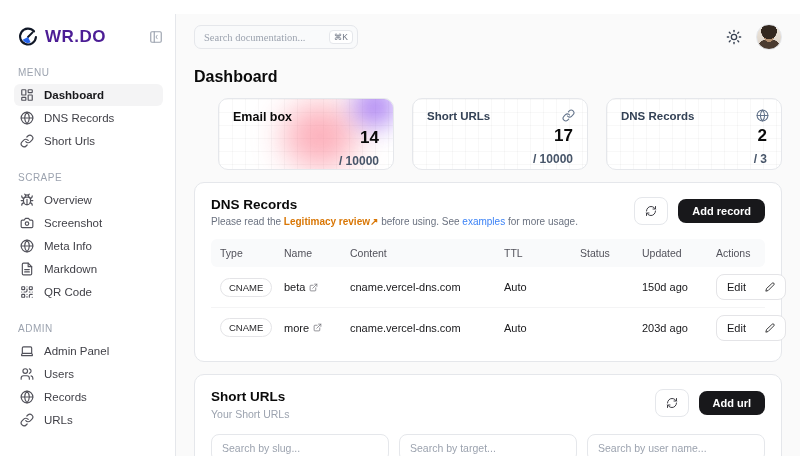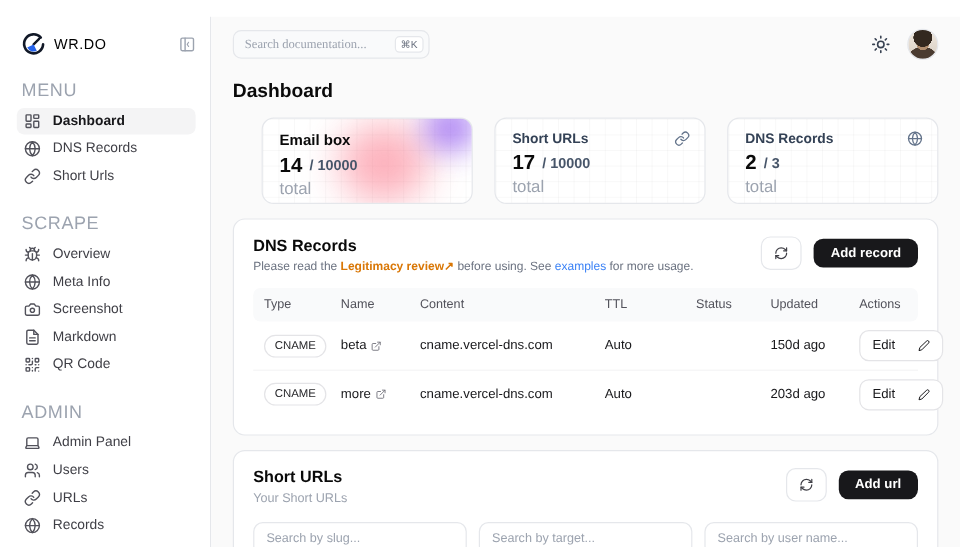--- a/index.html
+++ b/index.html
@@ -5,23 +5,23 @@
   * { margin:0; padding:0; box-sizing:border-box; }
   html,body { width:800px; height:456px; overflow:hidden; background:#ffffff;
     font-family:"Liberation Sans", sans-serif; color:#18181b; }
   .app { display:flex; margin-top:14px; height:442px; }
 
   
   .sidebar { width:176px; flex:0 0 176px; background:#fff; border-right:1px solid #e5e7eb;
     padding:13px 12px 0 14px; }
   .logo-row { display:flex; align-items:center; gap:7px; padding-left:4px; }
   .logo-mark { width:20px; height:20px; }
-  .brand { font-size:12px; font-weight:400; letter-spacing:.5px; color:#000000; }
+  .brand { font-size:17px; font-weight:700; letter-spacing:.5px; color:#4c1d95; }
   .collapse-btn { margin-left:auto; color:#9ca3af; display:flex; cursor:pointer; }
-  .section-label { font-size:15px; color:#9ca3af; letter-spacing:.5px; margin:20px 0 6px 4px; }
+  .section-label { font-size:10px; color:#9ca3af; letter-spacing:.5px; margin:20px 0 6px 4px; }
   .nav-item { display:flex; align-items:center; gap:10px; height:22px; padding:0 6px;
     border-radius:6px; font-size:11.5px; color:#3f3f46; cursor:pointer; margin-bottom:1px; }
   .nav-item.active { background:#f4f4f5; color:#18181b; font-weight:600; }
   .nav-item .icon { width:14px; height:14px; color:#52525b; flex:0 0 14px; }
 
   .icon { display:inline-block; }
   .icon svg, svg.icon { width:100%; height:100%; display:block; }
 
   
   .main { flex:1; background:#fafafa; display:flex; flex-direction:column; overflow:hidden; }
@@ -48,21 +48,21 @@
   
   .stats { display:flex; gap:18px;padding-left:24px; }
   .stat-card { flex:1; height:72px; background:#fff; border:1px solid #e5e7eb; border-radius:10px;
     padding:11px 14px; position:relative; overflow:hidden;
     background-image:
       linear-gradient(rgba(0,0,0,.028) 1px, transparent 1px),
       linear-gradient(90deg, rgba(0,0,0,.028) 1px, transparent 1px);
     background-size:13px 13px; background-color:#fff; }
   .stat-title-lg { font-size:12.5px; font-weight:800; color:#0a0a0a; position:relative; z-index:2; }
   .stat-title-sm { font-size:11.5px; font-weight:600; color:#334155; position:relative; z-index:2; }
-  .stat-value-row { display:flex; align-items:center; gap:6px; margin-top:4px; position:relative; z-index:2; }
+  .stat-value-row { display:flex; align-items:flex-end; gap:6px; margin-top:4px; position:relative; z-index:2;flex-direction:column; }
   .stat-value { font-size:17px; font-weight:800; color:#0a0a0a; }
   .stat-limit { font-size:12px; font-weight:600; color:#475569; }
   .stat-caption { font-size:14px; color:#9ca3af; margin-top:1px; position:relative; z-index:2; }
   .stat-icon { position:absolute; top:10px; right:12px; width:13px; height:13px; color:#64748b; z-index:2; }
   .blob-pink { position:absolute; width:74px; height:66px; right:36px; top:4px; border-radius:50%;
     background:#fb7185; opacity:.55; filter:blur(16px); z-index:1; }
   .blob-purple { position:absolute; width:44px; height:40px; right:-4px; top:-12px; border-radius:50%;
     background:#7c3aed; opacity:.6; filter:blur(12px); z-index:1; }
 
   
@@ -266,36 +266,36 @@
       <span class="icon">
           <svg viewBox="0 0 24 24">
             <use href="#i-bug"></use>
           </svg>
         </span>
       <span>Overview</span>
     </div>
     <div class="nav-item">
       <span class="icon">
           <svg viewBox="0 0 24 24">
+            <use href="#i-camera"></use>
+          </svg>
+        </span>
+      <span>Screenshot</span>
+    </div>
+    <div class="nav-item">
+      <span class="icon">
+          <svg viewBox="0 0 24 24">
             <use href="#i-globe"></use>
           </svg>
         </span>
       <span>Meta Info</span>
     </div>
     <div class="nav-item">
       <span class="icon">
           <svg viewBox="0 0 24 24">
-            <use href="#i-camera"></use>
-          </svg>
-        </span>
-      <span>Screenshot</span>
-    </div>
-    <div class="nav-item">
-      <span class="icon">
-          <svg viewBox="0 0 24 24">
             <use href="#i-file"></use>
           </svg>
         </span>
       <span>Markdown</span>
     </div>
     <div class="nav-item">
       <span class="icon">
           <svg viewBox="0 0 24 24">
             <use href="#i-qr"></use>
           </svg>
@@ -316,32 +316,32 @@
       <span class="icon">
           <svg viewBox="0 0 24 24">
             <use href="#i-users"></use>
           </svg>
         </span>
       <span>Users</span>
     </div>
     <div class="nav-item">
       <span class="icon">
           <svg viewBox="0 0 24 24">
+            <use href="#i-globe"></use>
+          </svg>
+        </span>
+      <span>Records</span>
+    </div>
+    <div class="nav-item">
+      <span class="icon">
+          <svg viewBox="0 0 24 24">
             <use href="#i-link"></use>
           </svg>
         </span>
       <span>URLs</span>
-    </div>
-    <div class="nav-item">
-      <span class="icon">
-          <svg viewBox="0 0 24 24">
-            <use href="#i-globe"></use>
-          </svg>
-        </span>
-      <span>Records</span>
     </div>
   </aside>
 
   <div class="main">
 
     <div class="topbar">
       <div class="search-box">
         <input type="text" placeholder="Search documentation..." style="">
         <span class="kbd">⌘K</span>
       </div>

